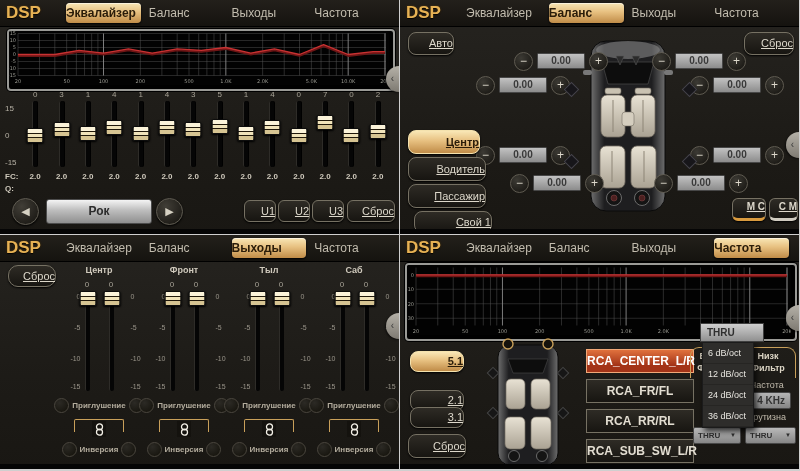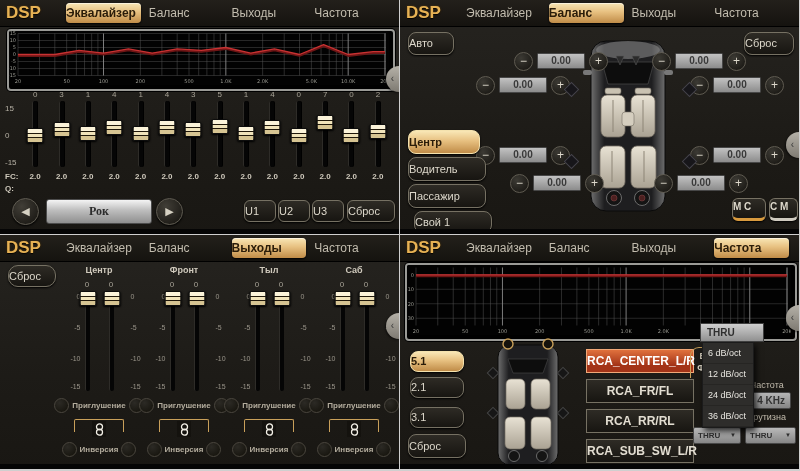--- a/index.html
+++ b/index.html
@@ -14,21 +14,21 @@
   .tabs{flex:1;display:flex;}
   .tab{flex:1;text-align:left;font-size:12px;line-height:20px;height:20px;margin:2px 4px;color:#c2bcae;border-radius:4px;}
   .tab.active{background:linear-gradient(#f9e7b6,#e7c080 45%,#c08c48);color:#2a1c09;font-weight:bold;
               box-shadow:0 1px 2px #000,inset 0 1px 0 #fff8;}
   
   .graph-frame{position:absolute;background:#000;border:2px solid #9a9a96;border-radius:4px;
                box-shadow:0 0 0 1px #000,inset 0 0 4px #000;}
   .graph-frame svg{display:block;background:#020202;border-radius:2px;}
   
   .btn{position:absolute;background:linear-gradient(#2e2b25,#171511);border:1px solid #767163;border-radius:8px;
-       color:#ddd8cb;font-size:11px;text-align:left;box-shadow:0 1px 2px #000;}
+       color:#ddd8cb;font-size:11px;text-align:right;box-shadow:0 1px 2px #000;text-decoration:underline;}
   .btn.gold{background:linear-gradient(#f9e7b6,#e7c080 45%,#c08c48);color:#2a1c09;font-weight:bold;border-color:#f4e2ae;}
   .btn.small{border-radius:6px;}
   .silver{background:linear-gradient(#f4f4f4,#bdbdbd 45%,#8f8f8f);border:1px solid #4c4c4c;border-radius:3px;
           color:#2c2c2c;font-weight:bold;text-align:center;}
   .circle{position:absolute;width:25px;height:25px;border-radius:50%;border:1px solid #5f5b51;
           background:radial-gradient(circle at 35% 30%,#413e37,#14120e);color:#d6d1c3;
           font-size:11px;line-height:24px;text-align:center;box-shadow:0 1px 2px #000;}
   
   .eq-bank{position:absolute;left:22px;right:8px;top:90px;height:80px;display:flex;}
   .eq-col{flex:1;position:relative;text-align:center;}
@@ -270,21 +270,21 @@
         <span>2.0</span>
         <span>2.0</span>
         <span>2.0</span>
         <span>2.0</span>
         <span>2.0</span>
         <span>2.0</span>
         <span>2.0</span>
         <span>2.0</span>
       </div>
     <div class="circle" style="left:12px;top:198px;"><span>◀</span></div>
-    <div class="silver" style="position:absolute;left:46px;top:199px;width:104px;height:23px;font-size:12px;line-height:23px;font-family:Liberation Serif, serif;">Рок</div>
+    <div class="silver" style="position:absolute;left:46px;top:199px;width:104px;height:23px;font-size:12px;line-height:23px;">Рок</div>
     <div class="circle" style="left:156px;top:198px;"><span>▶</span></div>
     <div class="btn small" style="left:244px;top:200px;width:30px;height:20px;line-height:20px;">U1</div>
     <div class="btn small" style="left:278px;top:200px;width:30px;height:20px;line-height:20px;">U2</div>
     <div class="btn small" style="left:312px;top:200px;width:30px;height:20px;line-height:20px;">U3</div>
     <div class="btn small" style="left:347px;top:200px;width:46px;height:20px;line-height:20px;">Сброс</div>
     <div class="drawer" style="top:66px;"><span>‹</span></div>
   </section>
 
   <section class="q">
     <div class="hdr">
@@ -656,21 +656,21 @@
           <text x="219.10595720288765" y="67.5" fill="#9a9a92" font-size="5" text-anchor="middle" font-family="&quot;DejaVu Sans&quot;,sans-serif">1.0K</text>
           <text x="256.3333333333333" y="67.5" fill="#9a9a92" font-size="5" text-anchor="middle" font-family="&quot;DejaVu Sans&quot;,sans-serif">2.0K</text>
           <text x="305.5452477391086" y="67.5" fill="#9a9a92" font-size="5" text-anchor="middle" font-family="&quot;DejaVu Sans&quot;,sans-serif">5.0K</text>
           <text x="342.7726238695543" y="67.5" fill="#9a9a92" font-size="5" text-anchor="middle" font-family="&quot;DejaVu Sans&quot;,sans-serif">10.0K</text>
           <text x="380" y="67.5" fill="#9a9a92" font-size="5" text-anchor="middle" font-family="&quot;DejaVu Sans&quot;,sans-serif">20K</text>
           <polyline points="9.0,9.8 9.0,9.8 380.0,9.8 380.0,9.8" fill="none" stroke="#6e1515" stroke-width="2.4" transform="translate(0,1.2)" stroke-linejoin="round"></polyline>
           <polyline points="9.0,9.8 9.0,9.8 380.0,9.8 380.0,9.8" fill="none" stroke="#c83232" stroke-width="1.3" transform="translate(0,0)" stroke-linejoin="round"></polyline>
         </svg>
     </div>
     <div class="btn gold" style="left:10px;top:116px;width:52px;height:19px;line-height:19px;">5.1</div>
-    <div class="btn" style="left:10px;top:142px;width:52px;height:19px;line-height:19px;">2.1</div>
+    <div class="btn" style="left:10px;top:155px;width:52px;height:19px;line-height:19px;">2.1</div>
     <div class="btn" style="left:10px;top:172px;width:52px;height:19px;line-height:19px;">3.1</div>
     <div class="btn" style="left:8px;top:199px;width:56px;height:22px;line-height:22px;">Сброс</div>
     <div class="carwrap" style="left:86px;top:102px;width:84px;height:130px;">
       <svg viewBox="0 0 84 130">
         <rect x="12" y="8" width="60" height="120" rx="12" fill="url(#gb)" stroke="#0a0a0a"></rect>
         <circle cx="22" cy="7" r="5" fill="#15120c" stroke="#c9a05a" stroke-width="1.4"></circle>
         <circle cx="62" cy="7" r="5" fill="#15120c" stroke="#c9a05a" stroke-width="1.4"></circle>
         <path d="M22 22 L62 22 L57 36 L27 36 Z" fill="#0d0d0d" stroke="#4a4a4a" stroke-width="0.6"></path>
         <rect x="3" y="32" width="8" height="8" fill="#161616" stroke="#454545" transform="rotate(45 7 36)"></rect>
         <rect x="73" y="32" width="8" height="8" fill="#161616" stroke="#454545" transform="rotate(45 77 36)"></rect>
@@ -687,20 +687,24 @@
     <div id="rca-list">
         <div class="rca active" style="top: 114px;">RCA_CENTER_L/R</div>
         <div class="rca" style="top: 144px;">RCA_FR/FL</div>
         <div class="rca" style="top: 174px;">RCA_RR/RL</div>
         <div class="rca" style="top: 204px;">RCA_SUB_SW_L/R</div>
       </div>
     <div class="ftab" style="left:290px;width:46px;">
       <div>Высок</div>
       <div>Фильтр</div>
     </div>
+    <div class="ftab" style="left:340px;width:54px;">
+      <div>Низк</div>
+      <div>Фильтр</div>
+    </div>
     <div class="flab" style="left:340px;top:145px;width:54px;text-align:center;">Частота</div>
     <div class="fval" style="left:337px;top:157px;width:47px;">4 KHz</div>
     <div class="flab" style="left:340px;top:177px;width:54px;text-align:center;">Крутизна</div>
     <div class="sel" style="left:293px;top:192px;width:38px;">
       <span>THRU</span>
       <span style="font-size:6px;">▼</span>
     </div>
     <div class="sel" style="left:345px;top:192px;width:41px;">
       <span>THRU</span>
       <span style="font-size:6px;">▼</span>

